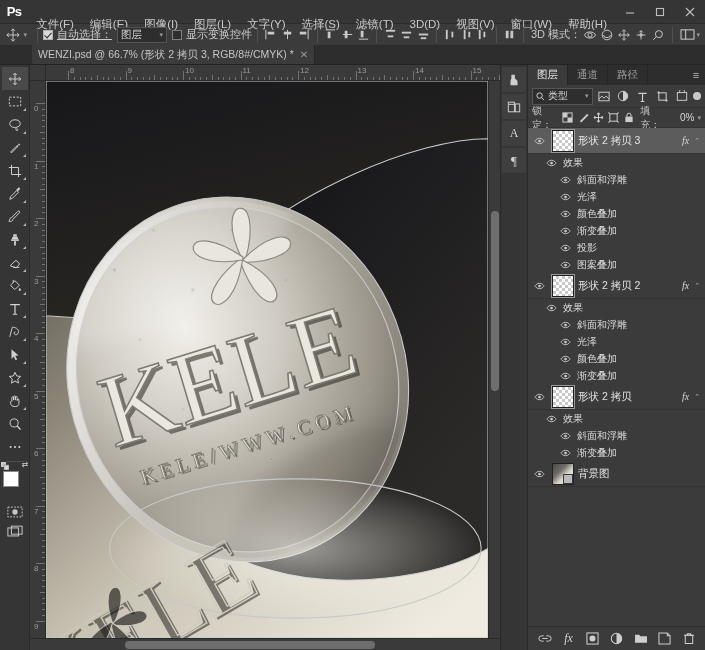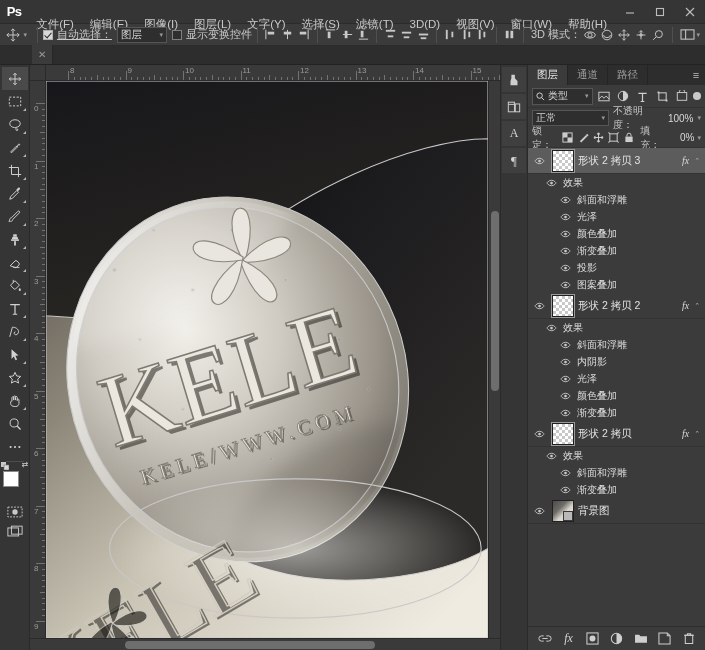--- a/index.html
+++ b/index.html
@@ -373,20 +373,21 @@
     <svg width="15" height="13" viewBox="0 0 16 14">
         <rect x="1" y="2" width="14" height="10"></rect>
         <line x1="6" y1="2" x2="6" y2="12"></line>
       </svg>
     </div>
   <div class="ob-caret">▾</div>
 </div>
 
 <div class="tabbar">
   <div class="doctab">
+    <span>WENZI.psd @ 66.7% (形状 2 拷贝 3, RGB/8#/CMYK) *</span>
     <span class="x">✕</span>
   </div>
 </div>
 
 <div class="main">
 
   <div class="toolbar">
     <div class="tool active">
       <svg width="14" height="14" viewBox="0 0 16 16">
           <path d="M8 1.5v13M1.5 8h13M8 1.5l-2 2M8 1.5l2 2M8 14.5l-2-2M8 14.5l2-2M1.5 8l2-2M1.5 8l2 2M14.5 8l-2-2M14.5 8l-2 2"></path>
@@ -901,29 +902,20 @@
         </div>
       <div class="fico">
         <svg width="12" height="12" viewBox="0 0 14 14">
             <rect x="1.5" y="3" width="11" height="9"></rect>
             <path d="M4 3V2a3 3 0 0 1 6 0v1"></path>
           </svg>
         </div>
       <div class="fdot"></div>
     </div>
 
-    <div class="blendrow">
-      <div class="blendsel">
-        <span>正常</span>
-        <span class="cv">▾</span>
-      </div>
-      <span class="opl">不透明度：</span>
-      <span class="opv">100%</span>
-      <span class="spin">▾</span>
-    </div>
 
     <div class="lockrow">
       <span class="opl">锁定：</span>
       <div class="lico">
         <svg width="11" height="11" viewBox="0 0 12 12">
             <rect x="1" y="1" width="10" height="10"></rect>
             <rect x="1" y="1" width="5" height="5" class="fillico"></rect>
             <rect x="6" y="6" width="5" height="5" class="fillico"></rect>
           </svg>
         </div>
@@ -1065,29 +1057,20 @@
           </div>
           <div class="eff-label">斜面和浮雕</div>
         </div>
         <div class="effrow ind2">
           <div class="eye">
             <svg width="11" height="8" viewBox="0 0 12 8">
               <path d="M1 4s1.8-3 5-3 5 3 5 3-1.8 3-5 3-5-3-5-3z" fill="none" stroke="currentColor" stroke-width="1"></path>
               <circle cx="6" cy="4" r="1.5" fill="currentColor" stroke="none"></circle>
             </svg>
           </div>
-          <div class="eff-label">内阴影</div>
-        </div>
-        <div class="effrow ind2">
-          <div class="eye">
-            <svg width="11" height="8" viewBox="0 0 12 8">
-              <path d="M1 4s1.8-3 5-3 5 3 5 3-1.8 3-5 3-5-3-5-3z" fill="none" stroke="currentColor" stroke-width="1"></path>
-              <circle cx="6" cy="4" r="1.5" fill="currentColor" stroke="none"></circle>
-            </svg>
-          </div>
           <div class="eff-label">光泽</div>
         </div>
         <div class="effrow ind2">
           <div class="eye">
             <svg width="11" height="8" viewBox="0 0 12 8">
               <path d="M1 4s1.8-3 5-3 5 3 5 3-1.8 3-5 3-5-3-5-3z" fill="none" stroke="currentColor" stroke-width="1"></path>
               <circle cx="6" cy="4" r="1.5" fill="currentColor" stroke="none"></circle>
             </svg>
           </div>
           <div class="eff-label">颜色叠加</div>

